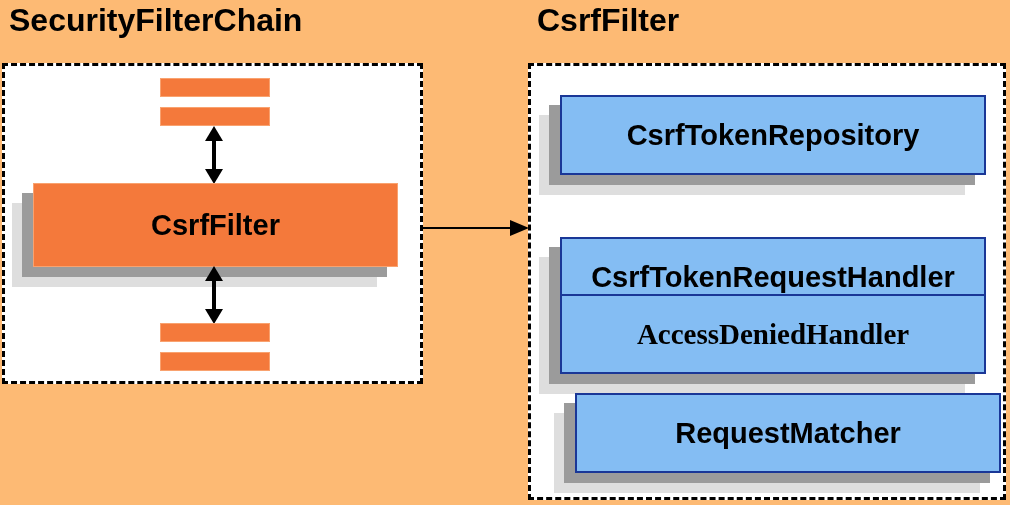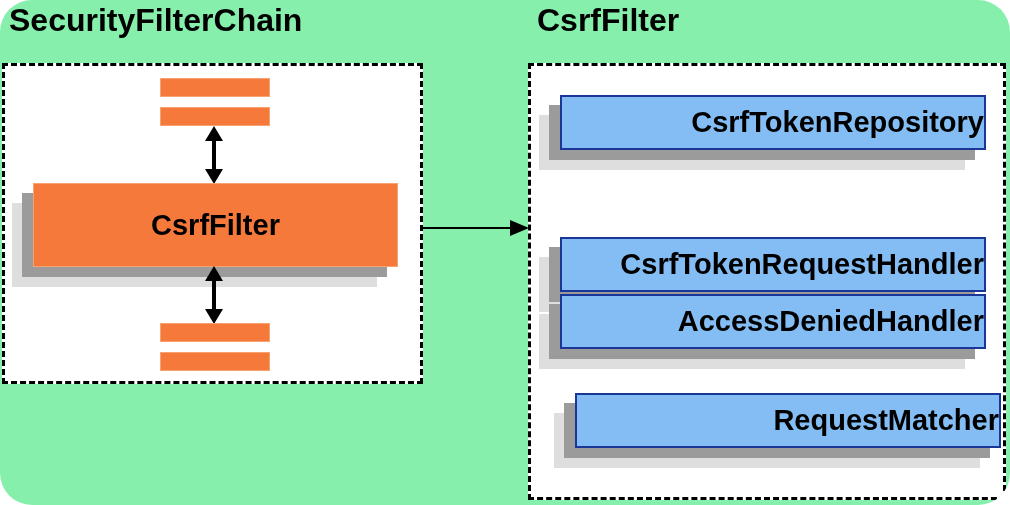--- a/index.html
+++ b/index.html
@@ -5,23 +5,22 @@
   html, body {
     margin: 0;
     padding: 0;
     background: #ffffff;
     font-family: "Liberation Sans", sans-serif;
   }
   .canvas {
     position: relative;
     width: 1010px;
     height: 505px;
-    background: #86efac;
+    background: #fdba74;
     overflow: hidden;
-    border-radius: 32px;
   }
   .group-title {
     position: absolute;
     top: 2px;
     font-size: 32px;
     font-weight: 700;
     color: #000000;
     white-space: nowrap;
     letter-spacing: 0px;
   }
@@ -71,32 +70,32 @@
   .node-label {
     font-size: 29px;
     font-weight: 700;
     color: #000000;
     white-space: nowrap;
   }
 
   .component-node {
     position: absolute;
     left: 560px;
-    width: 426px; height: 55px;
+    width: 426px; height: 80px;
     background: #84BDF3;
     border: 2px solid #1A3797;
     box-sizing: border-box;
     box-shadow: -11px 10px 0 0 #9B9B9B, -21px 20px 0 0 #DEDEDE;
     display: flex;
     align-items: center;
-    justify-content: flex-end;
+    justify-content: center;
   }
   .comp-1 { top: 95px; }
   .comp-2 { top: 201px; margin-top: 36px; }
-  .comp-3 { top: 294px; }
+  .comp-3 { top: 294px; font-family: Liberation Serif, serif; }
   .comp-4 { top: 393px; margin-left: 15px; }
 
   .v-arrow {
     position: absolute;
     left: 200px;
     width: 28px; height: 58px;
   }
   .v-arrow-1 { top: 126px; }
   .v-arrow-2 { top: 266px; }
 

